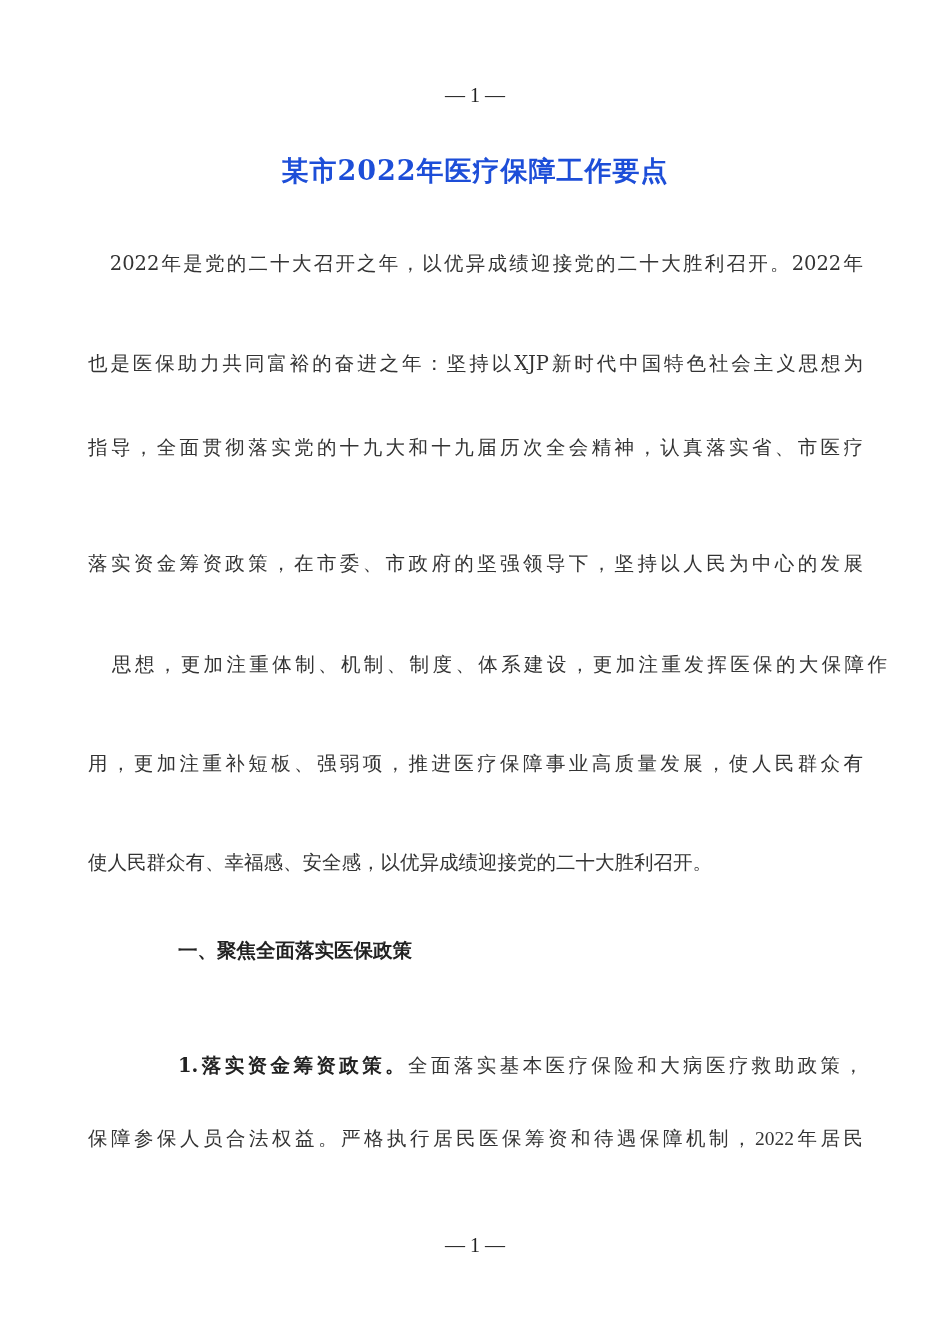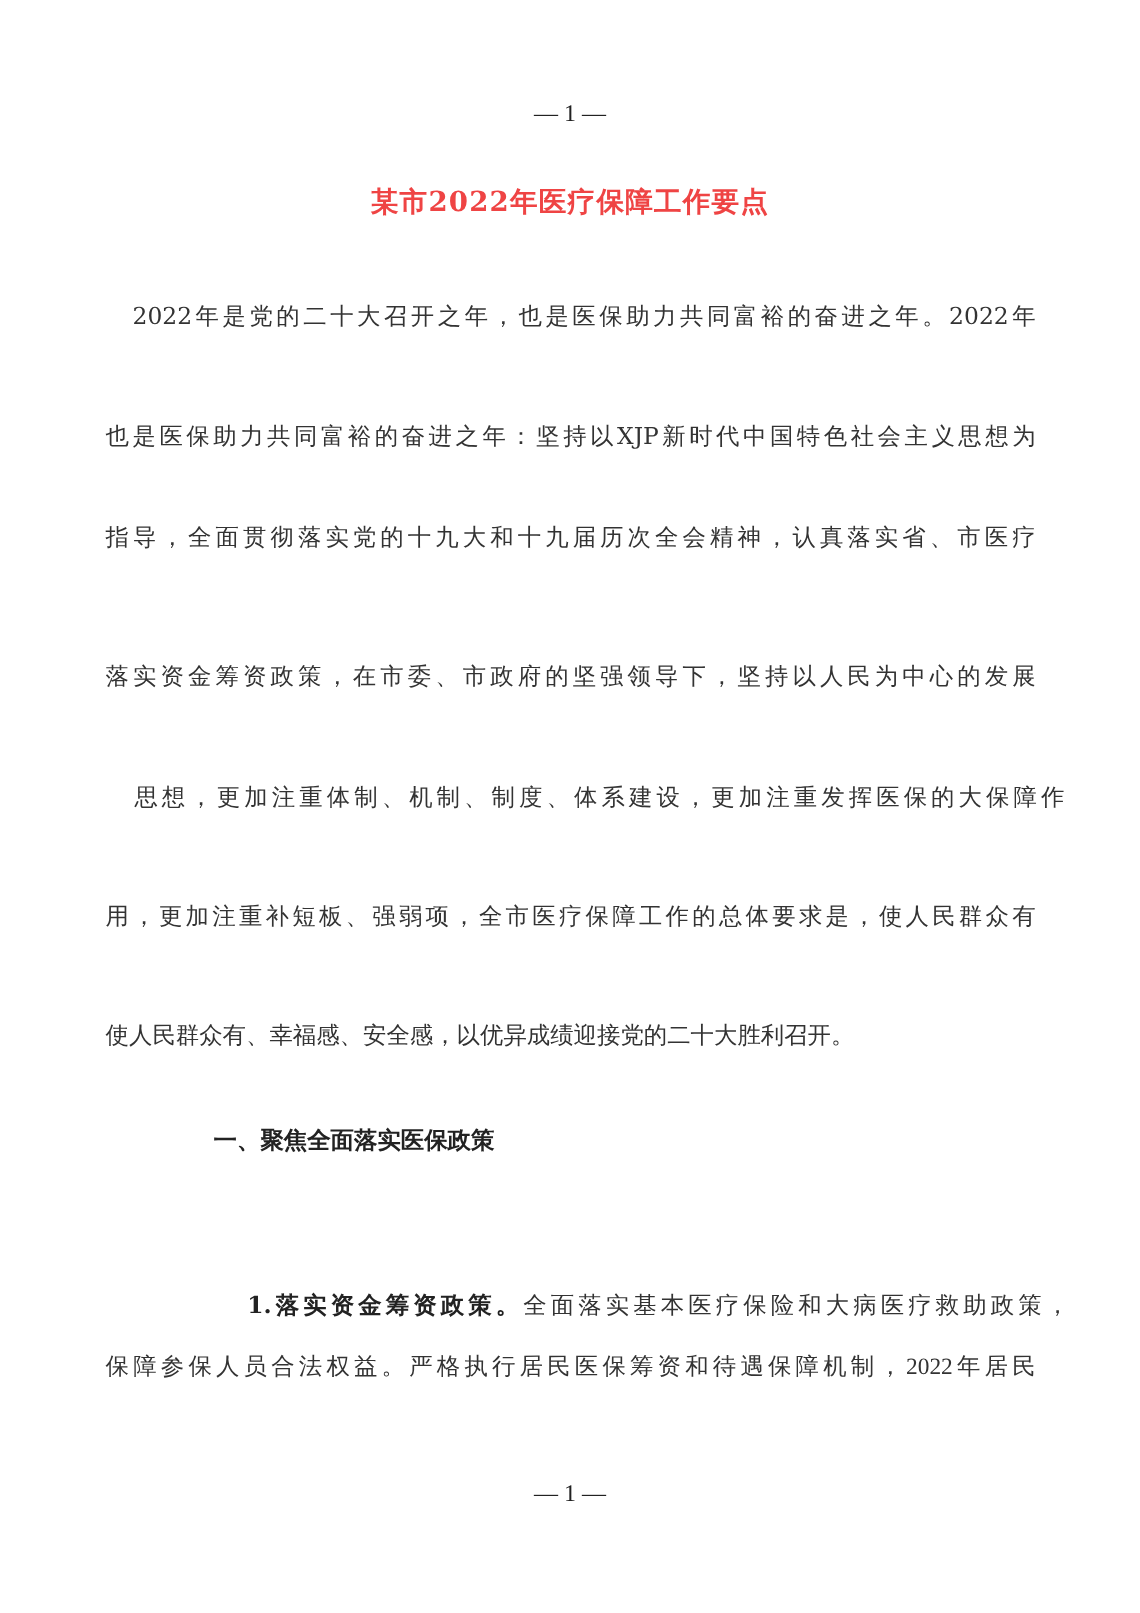--- a/index.html
+++ b/index.html
@@ -3,44 +3,44 @@
   <meta charset="utf-8">
   <style>
     html, body { margin: 0; padding: 0; background: #ffffff; }
     body { width: 950px; height: 1344px; position: relative; overflow: hidden;
            font-family: "DejaVu Serif", "Liberation Serif", serif; color: #2a2a2a; }
     .page-num { position: absolute; left: 0; width: 950px; text-align: center;
                 font-size: 20px; color: #222; font-family: "Liberation Serif", serif; }
     .page-num.top { top: 84px; }
     .page-num.bottom { top: 1234px; }
     .title { position: absolute; top: 153px; left: 0; width: 950px; text-align: center;
-             font-size: 23px; font-weight: bold; letter-spacing: 1px; color: #ef4444; }
+             font-size: 27px; font-weight: bold; letter-spacing: 1px; color: #1d4ed8; }
     .line { position: absolute; left: 88px; width: 775px; font-size: 19.5px;
             white-space: nowrap; text-align: justify; text-align-last: justify; color: #333; }
     .line.last { text-align-last: left; }
     .heading { position: absolute; left: 178px; font-size: 19.5px; font-weight: bold; color: #222; }
     .item-line { position: absolute; left: 178px; width: 685px; font-size: 19.5px; white-space: nowrap;
                  text-align: justify; text-align-last: justify; color: #333; }
     .item-line b { color: #222; }
   </style>
 </head>
 <body>
 
 <div class="page-num top">— 1 —</div>
 
 <div class="title">某市2022年医疗保障工作要点</div>
 
-<div class="line" style="top:250px;">　2022年是党的二十大召开之年，也是医保助力共同富裕的奋进之年。2022年</div>
+<div class="line" style="top:250px;">　2022年是党的二十大召开之年，以优异成绩迎接党的二十大胜利召开。2022年</div>
 <div class="line" style="top:350px;">也是医保助力共同富裕的奋进之年：坚持以XJP新时代中国特色社会主义思想为</div>
 <div class="line" style="top:434px;">指导，全面贯彻落实党的十九大和十九届历次全会精神，认真落实省、市医疗</div>
 <div class="line" style="top:550px;">落实资金筹资政策，在市委、市政府的坚强领导下，坚持以人民为中心的发展</div>
 <div class="line" style="top:651px;margin-left:24px;">思想，更加注重体制、机制、制度、体系建设，更加注重发挥医保的大保障作</div>
-<div class="line" style="top:750px;">用，更加注重补短板、强弱项，全市医疗保障工作的总体要求是，使人民群众有</div>
+<div class="line" style="top:750px;">用，更加注重补短板、强弱项，推进医疗保障事业高质量发展，使人民群众有</div>
 <div class="line last" style="top:849px;">使人民群众有、幸福感、安全感，以优异成绩迎接党的二十大胜利召开。</div>
 
 <div class="heading" style="top:937px;">一、聚焦全面落实医保政策</div>
 
-<div class="item-line" style="top:1074px;margin-left:28px;">
+<div class="item-line" style="top:1052px;">
   <b>1.落实资金筹资政策。</b><span>全面落实基本医疗保险和大病医疗救助政策，</span>
 </div>
 <div class="line" style="top:1125px;font-family:Liberation Serif, serif;">保障参保人员合法权益。严格执行居民医保筹资和待遇保障机制，2022年居民</div>
 
 <div class="page-num bottom">— 1 —</div>
 
 </body></html>

